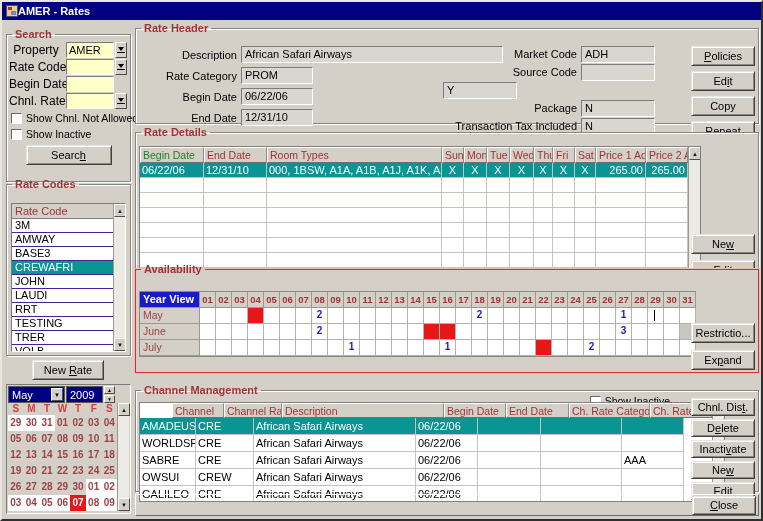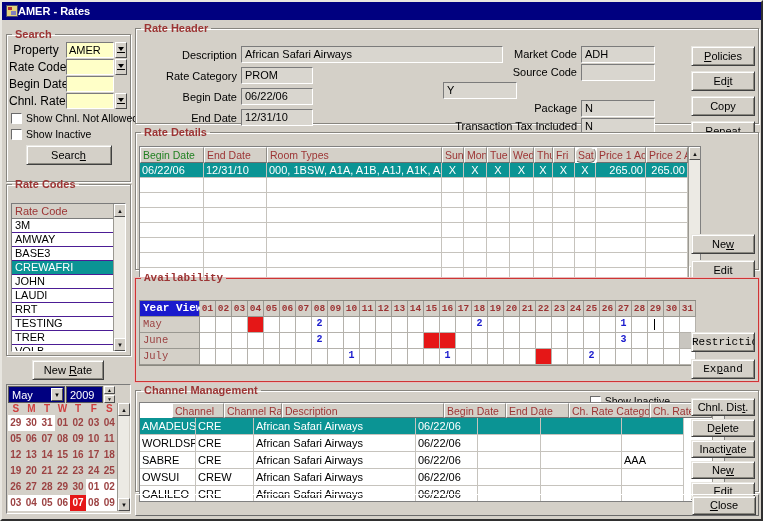--- a/index.html
+++ b/index.html
@@ -358,21 +358,21 @@
             <div class="t-hrow">
               <div class="t-hcell green" style="width: 64px;">Begin Date</div>
               <div class="t-hcell" style="width: 63px;">End Date</div>
               <div class="t-hcell" style="width: 175px;">Room Types</div>
               <div class="t-hcell" style="width: 22px;">Sun</div>
               <div class="t-hcell" style="width: 23px;">Mon</div>
               <div class="t-hcell" style="width: 23px;">Tue</div>
               <div class="t-hcell" style="width: 24px;">Wed</div>
               <div class="t-hcell" style="width: 19px;">Thu</div>
               <div class="t-hcell" style="width: 22px;">Fri</div>
-              <div class="t-hcell" style="width: 21px; border-radius: 6px;">Sat</div>
+              <div class="t-hcell" style="width: 21px;">Sat</div>
               <div class="t-hcell" style="width: 50px;">Price 1 Adul</div>
               <div class="t-hcell" style="width: 42px;">Price 2 Adul</div>
             </div>
             <div class="t-row sel">
               <div class="t-cell" style="width: 64px;">06/22/06</div>
               <div class="t-cell" style="width: 63px;">12/31/10</div>
               <div class="t-cell" style="width: 175px;">000, 1BSW, A1A, A1B, A1J, A1K, A2B, A2S, (</div>
               <div class="t-cell center" style="width: 22px;">X</div>
               <div class="t-cell center" style="width: 23px;">X</div>
               <div class="t-cell center" style="width: 23px;">X</div>
@@ -487,21 +487,21 @@
             <div class="sb-track"></div>
             <button class="sbtn">▼</button>
           </div>
         </div>
       <div class="btncol" id="rd-btns">
           <button class="btn">Ne<u>w</u></button>
           <button class="btn">Edit</button>
         </div>
     </fieldset>
 
-    <fieldset class="group red" style="left:2px;top:252px;width:624px;height:110px;font-family:Liberation Mono, monospace;">
+    <fieldset class="group red" style="left:2px;top:243px;width:624px;height:110px;">
       <legend>Availability</legend>
       <div id="av-grid">
           <div class="av-row">
             <div class="av-label yv">Year View</div>
             <div class="av-dh">01</div>
             <div class="av-dh">02</div>
             <div class="av-dh">03</div>
             <div class="av-dh">04</div>
             <div class="av-dh">05</div>
             <div class="av-dh">06</div>

